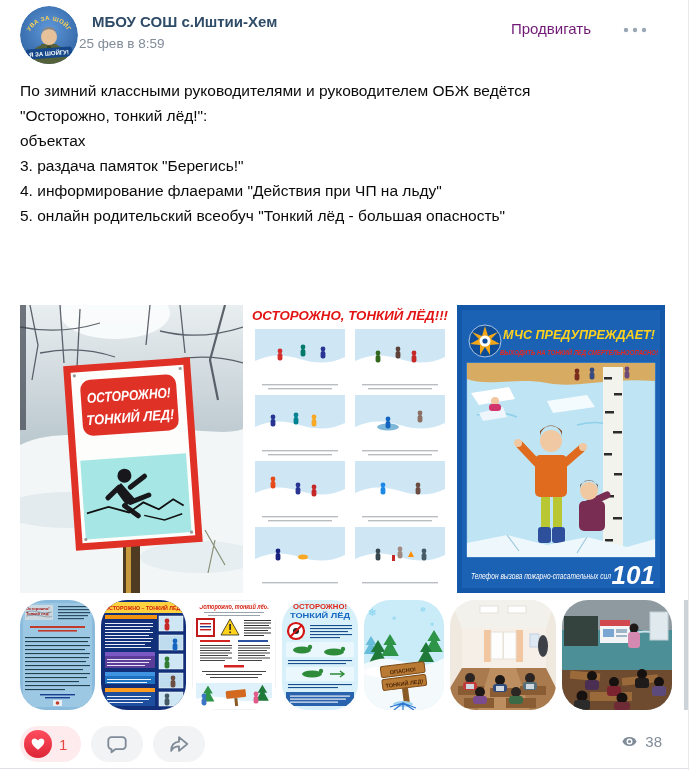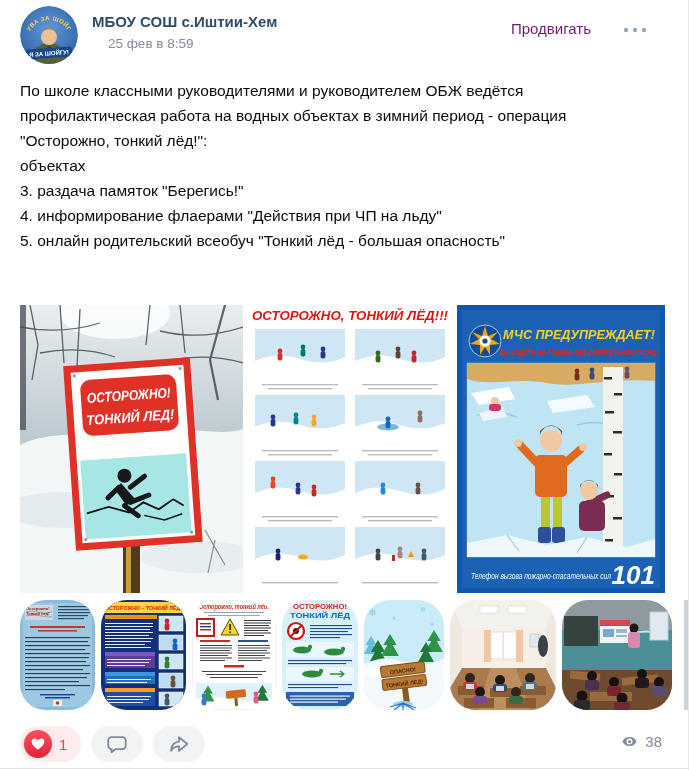--- a/index.html
+++ b/index.html
@@ -1,21 +1,21 @@
 <!DOCTYPE html>
 <html><head>
 <meta charset="utf-8">
 <style>
   html,body{margin:0;padding:0;background:#fff;}
   body{font-family:"Liberation Sans","DejaVu Sans",sans-serif;-webkit-font-smoothing:antialiased;}
   .post-card{position:relative;width:689px;height:770px;background:#fff;overflow:hidden;border-right:1px solid #e7e8ec;box-sizing:border-box;}
   
   .avatar{position:absolute;left:20px;top:6px;width:58px;height:58px;border-radius:50%;overflow:hidden;cursor:pointer;}
   .group-name{position:absolute;left:92px;top:13px;font-size:15px;font-weight:bold;color:#2e4b68;cursor:pointer;}
-  .post-date{position:absolute;left:108px;top:36px;font-size:13.5px;color:#818c99;}
+  .post-date{position:absolute;left:79px;top:36px;font-size:13.5px;color:#818c99;}
   .promote-link{position:absolute;right:97px;top:20px;font-size:15px;color:#701a75;cursor:pointer;}
   .menu-dots{position:absolute;right:40px;top:26px;cursor:pointer;line-height:0;}
   
   .post-text{position:absolute;left:20px;top:78px;width:650px;font-size:15.5px;line-height:25px;color:#0a0a0a;}
   
   .gallery{position:absolute;left:20px;top:305px;height:288px;display:flex;gap:5px;}
   .gallery .g-item{height:288px;overflow:hidden;cursor:pointer;font-style:italic;}
   .g1{width:223px}.g2{width:204px}.g3{width:251px}
   .gallery svg{display:block;}
   
@@ -77,22 +77,21 @@
   <div class="promote-link">Продвигать</div>
   <div class="menu-dots">
     <svg width="26" height="8" viewBox="0 0 26 8">
       <circle cx="4" cy="4" r="2.2" fill="#99a7b5"></circle>
         <circle cx="13" cy="4" r="2.2" fill="#99a7b5"></circle>
         <circle cx="22" cy="4" r="2.2" fill="#99a7b5"></circle>
     </svg>
   </div>
 
   <div class="post-text">
-    <div>По школе классными руководителями и руководителем ОБЖ ведётся</div>
-    <div>профилактическая работа на водных объектах в зимний период - операция</div>
+    <div>По зимний классными руководителями и руководителем ОБЖ ведётся</div>
     <div>"Осторожно, тонкий лёд!":</div>
     <div>объектах</div>
     <div>3. раздача памяток "Берегись!"</div>
     <div>4. информирование флаерами "Действия при ЧП на льду"</div>
     <div>5. онлайн родительский всеобуч "Тонкий лёд - большая опасность"</div>
   </div>
 
   <div class="gallery">
 
     <div class="g-item g1">

